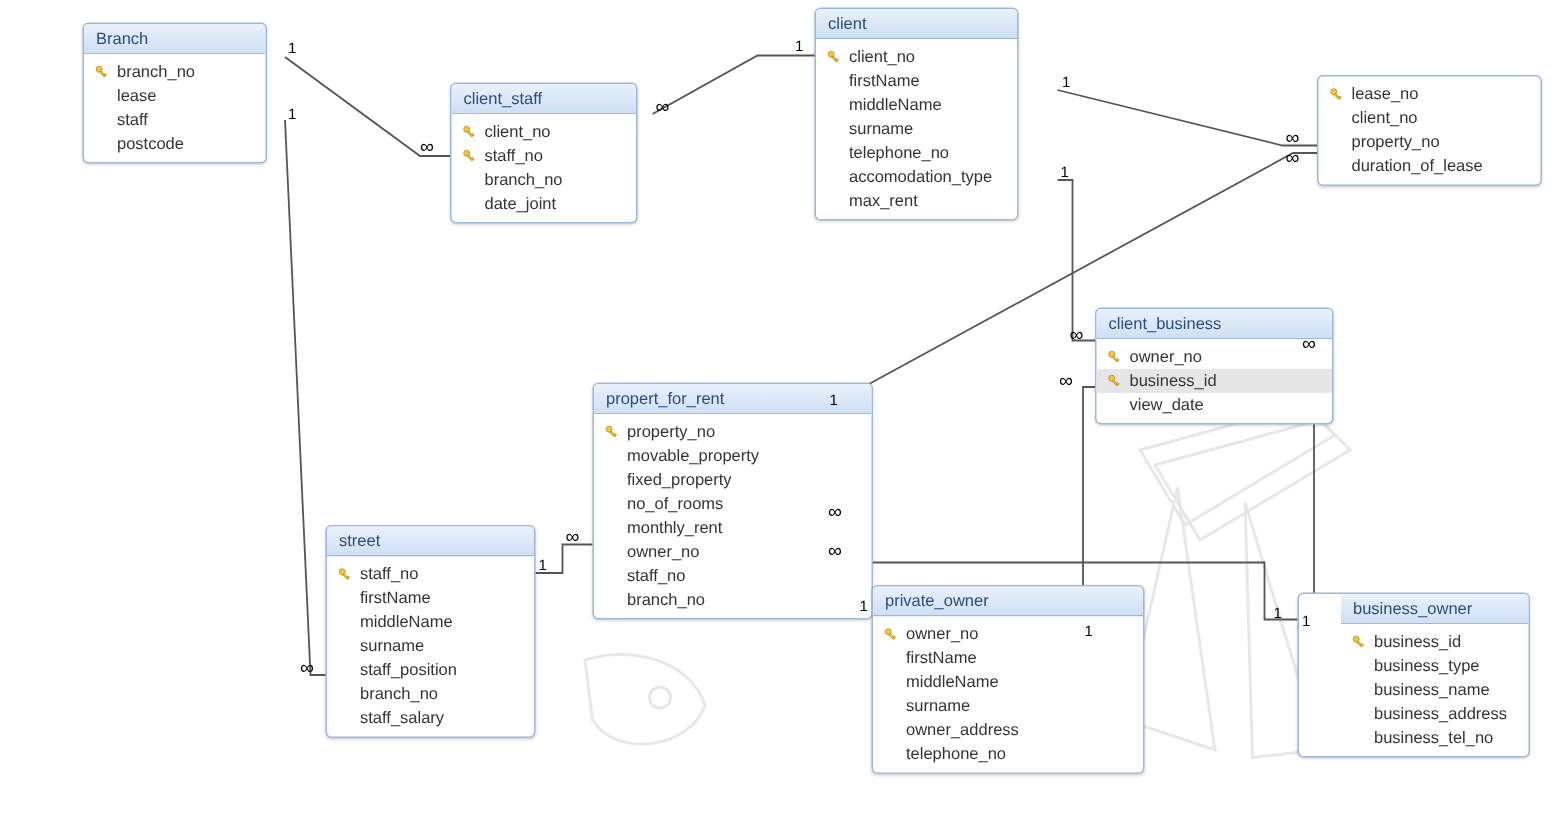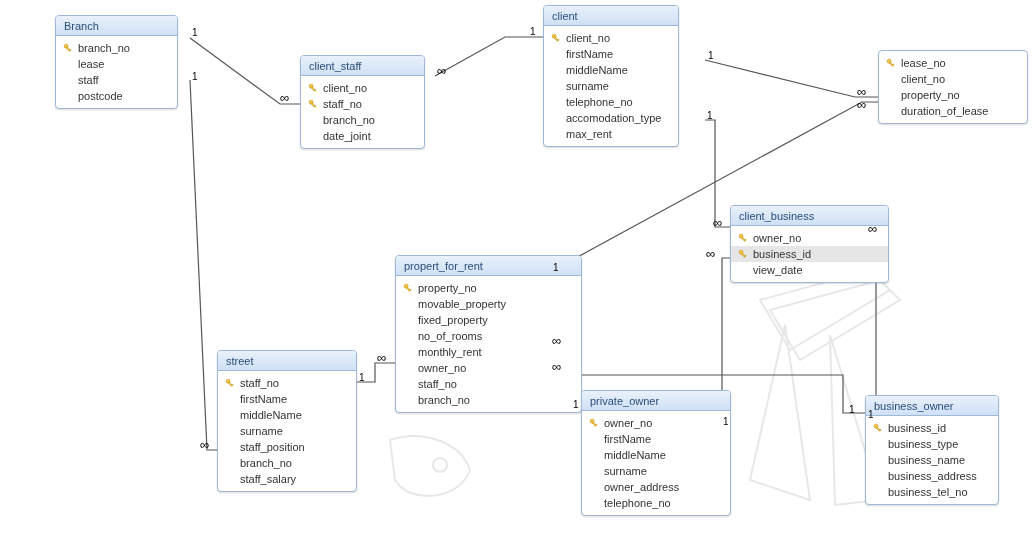--- a/index.html
+++ b/index.html
@@ -382,21 +382,21 @@
         <div class="row">
           <span class="keycol"></span>
           <span class="col-name">branch_no</span>
         </div>
         <div class="row">
           <span class="keycol"></span>
           <span class="col-name">staff_salary</span>
         </div>
       </div>
     </div>
-    <div class="entity" style="left: 581px; top: 390px; width: 150px;">
+    <div class="entity" style="left: 581px; top: 390px; width: 182px;">
       <div class="hdr">private_owner</div>
       <div class="body">
         <div class="row">
           <span class="keycol">
             <svg class="key-icon" viewBox="0 0 16 16">
               <g fill="#f5c542" stroke="#b8860b" stroke-width="0.8">
                 <circle cx="5" cy="5" r="3.2"></circle>
                 <rect x="7" y="7" width="7" height="2" transform="rotate(45 7 7)"></rect>
                 <rect x="11.5" y="9.5" width="2" height="2" transform="rotate(45 11.5 9.5)"></rect>
               </g>
@@ -419,21 +419,21 @@
         <div class="row">
           <span class="keycol"></span>
           <span class="col-name">owner_address</span>
         </div>
         <div class="row">
           <span class="keycol"></span>
           <span class="col-name">telephone_no</span>
         </div>
       </div>
     </div>
-    <div class="entity" style="left: 865px; top: 395px; width: 134px;">
+    <div class="entity" style="left: 865px; top: 395px; width: 155px; padding-left: 28px;">
       <div class="hdr">business_owner</div>
       <div class="body">
         <div class="row">
           <span class="keycol">
             <svg class="key-icon" viewBox="0 0 16 16">
               <g fill="#f5c542" stroke="#b8860b" stroke-width="0.8">
                 <circle cx="5" cy="5" r="3.2"></circle>
                 <rect x="7" y="7" width="7" height="2" transform="rotate(45 7 7)"></rect>
                 <rect x="11.5" y="9.5" width="2" height="2" transform="rotate(45 11.5 9.5)"></rect>
               </g>

